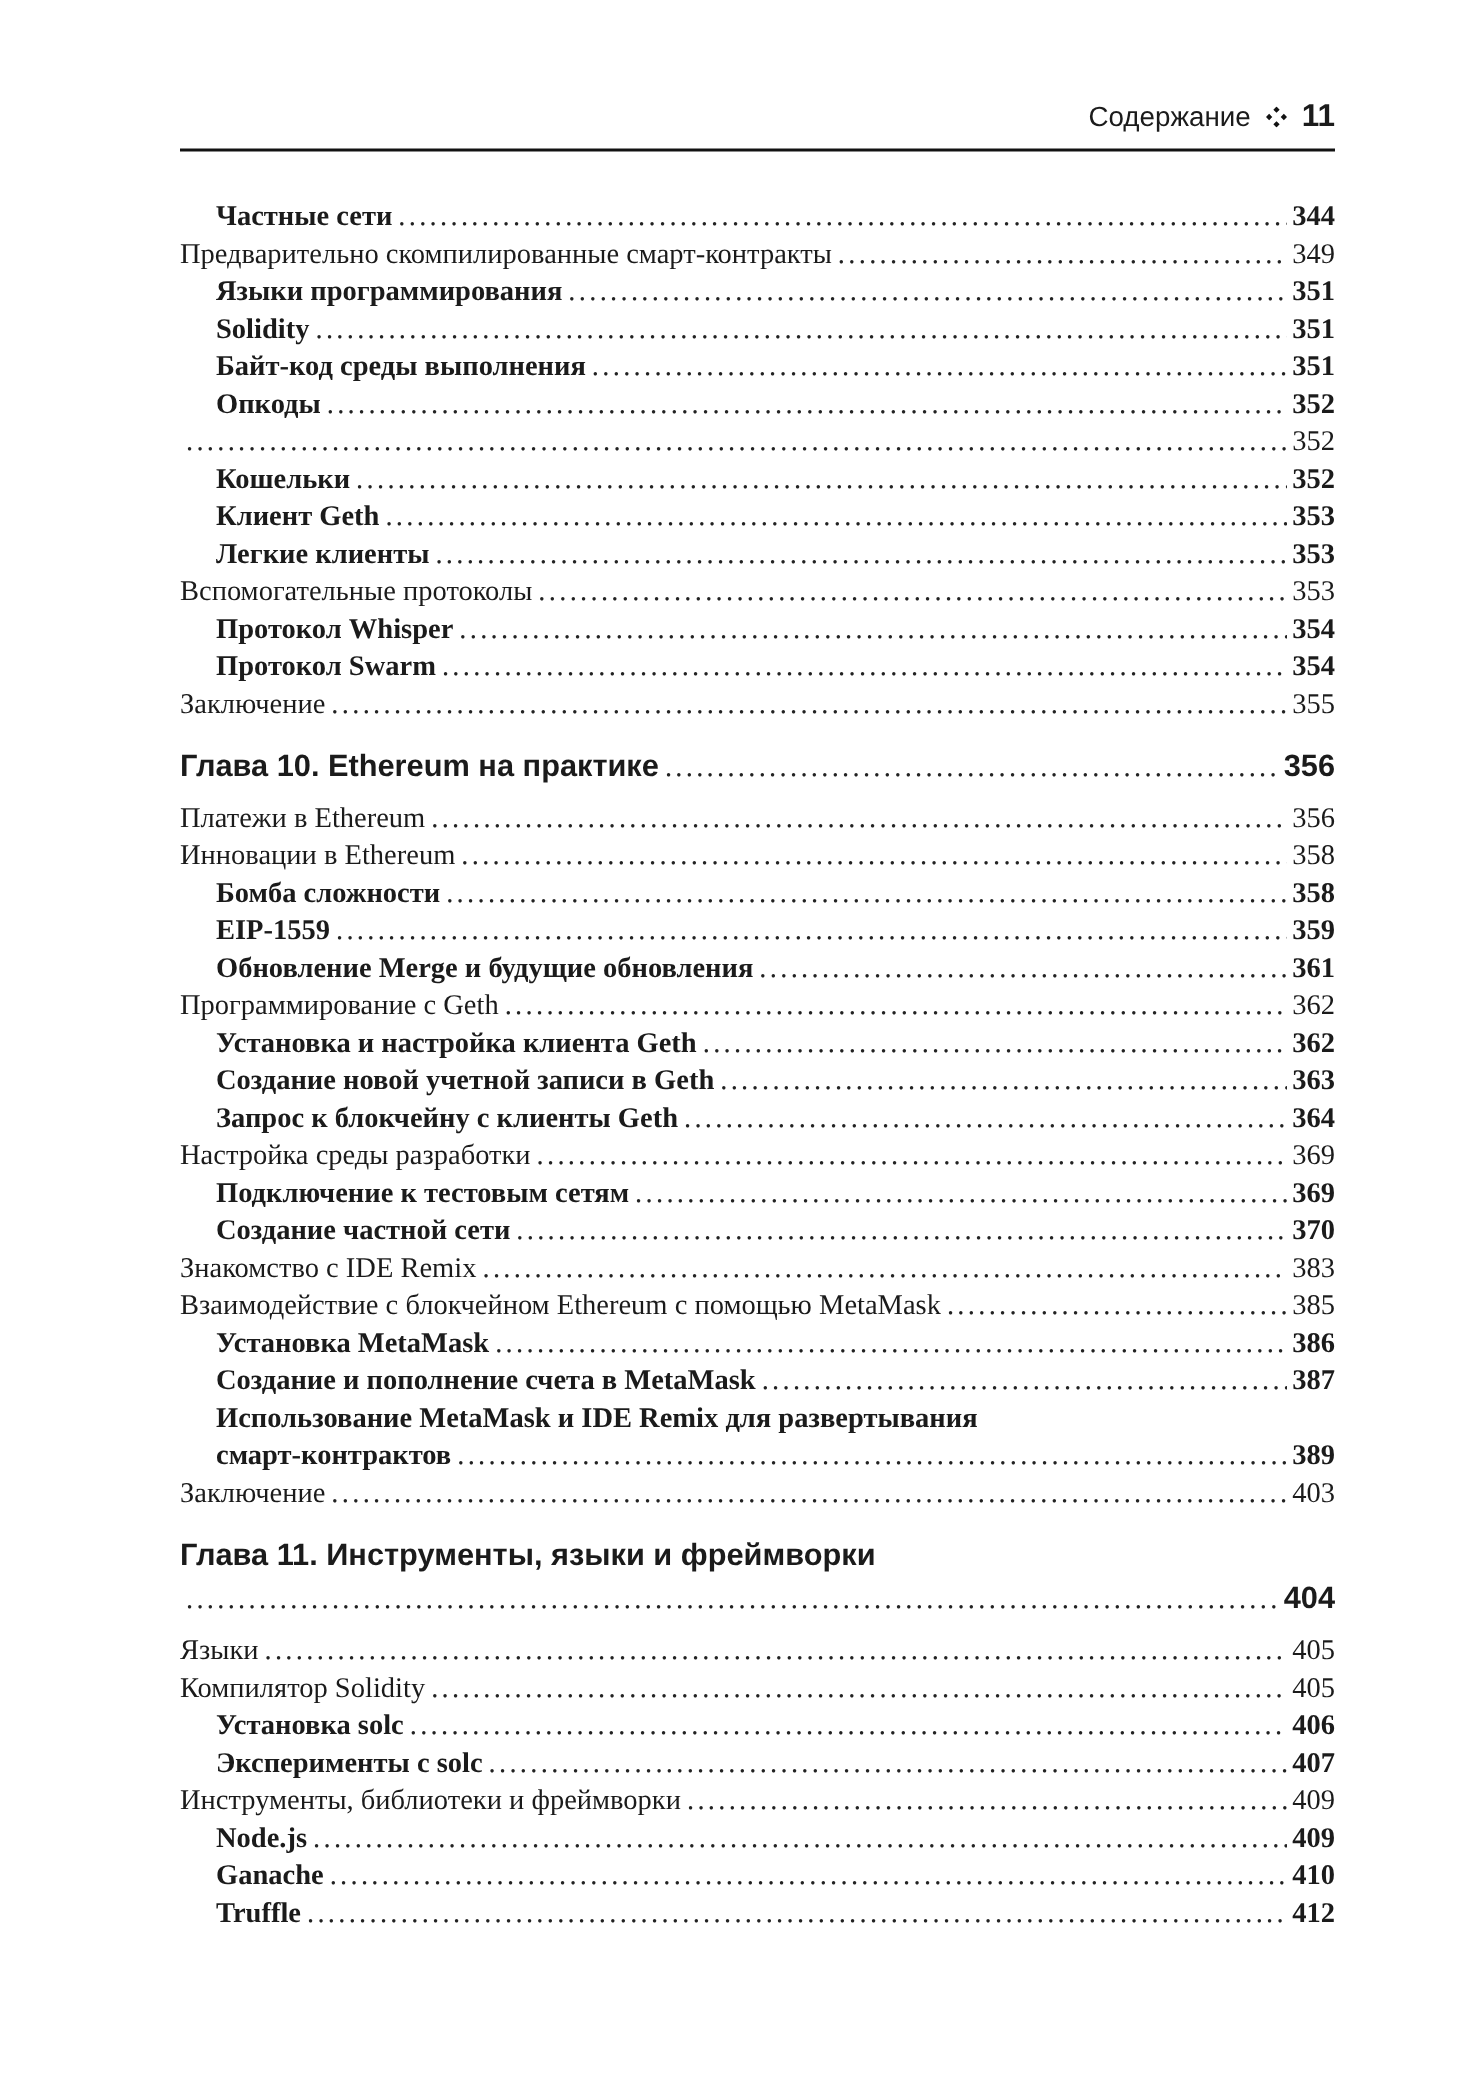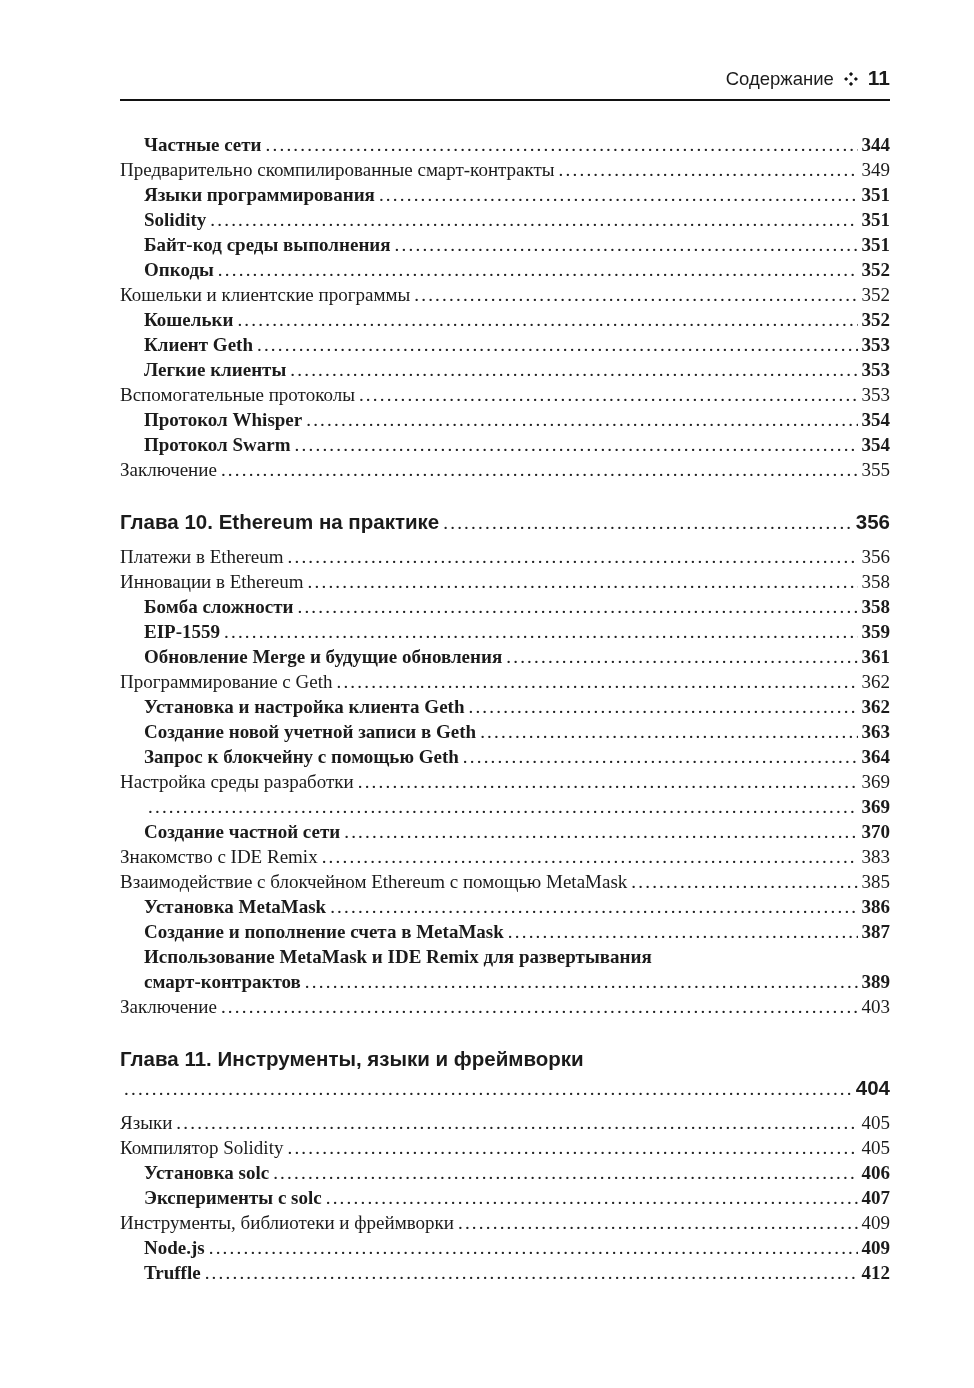--- a/index.html
+++ b/index.html
@@ -62,21 +62,21 @@
   .row.chapter {
     font-family: "Liberation Sans", "DejaVu Sans", sans-serif;
     font-weight: 700;
     font-size: 20.5px;
     line-height: 29px;
   }
   .row.chapter .leader {
     font-family: "Liberation Serif", "DejaVu Serif", serif;
     font-weight: 400;
   }
-  .space-before { margin-top: 25px; }
+  .space-before { margin-top: 14px; }
   .space-after { margin-bottom: 7px; }
 </style>
 </head>
 <body>
 
 <div class="page">
 
   <header class="page-header">
     <span class="header-title">Содержание</span>
     <span class="ornament">
@@ -117,21 +117,20 @@
         <span class="label">Байт-код среды выполнения</span>
         <span class="leader"></span>
         <span class="page-num">351</span>
       </div>
       <div class="row indent-1">
         <span class="label">Опкоды</span>
         <span class="leader"></span>
         <span class="page-num">352</span>
       </div>
       <div class="row">
-        <span class="label">Кошельки и клиентские программы</span>
         <span class="leader"></span>
         <span class="page-num">352</span>
       </div>
       <div class="row indent-1">
         <span class="label">Кошельки</span>
         <span class="leader"></span>
         <span class="page-num">352</span>
       </div>
       <div class="row indent-1">
         <span class="label">Клиент Geth</span>
@@ -202,30 +201,31 @@
         <span class="label">Установка и настройка клиента Geth</span>
         <span class="leader"></span>
         <span class="page-num">362</span>
       </div>
       <div class="row indent-1">
         <span class="label">Создание новой учетной записи в Geth</span>
         <span class="leader"></span>
         <span class="page-num">363</span>
       </div>
       <div class="row indent-1">
-        <span class="label">Запрос к блокчейну с помощью Geth</span>
+        <span class="label">Запрос к блокчейну с клиенты Geth</span>
         <span class="leader"></span>
         <span class="page-num">364</span>
       </div>
       <div class="row">
         <span class="label">Настройка среды разработки</span>
         <span class="leader"></span>
         <span class="page-num">369</span>
       </div>
       <div class="row indent-1">
+        <span class="label">Подключение к тестовым сетям</span>
         <span class="leader"></span>
         <span class="page-num">369</span>
       </div>
       <div class="row indent-1">
         <span class="label">Создание частной сети</span>
         <span class="leader"></span>
         <span class="page-num">370</span>
       </div>
       <div class="row">
         <span class="label">Знакомство с IDE Remix</span>
@@ -291,19 +291,24 @@
         <span class="label">Инструменты, библиотеки и фреймворки</span>
         <span class="leader"></span>
         <span class="page-num">409</span>
       </div>
       <div class="row indent-1">
         <span class="label">Node.js</span>
         <span class="leader"></span>
         <span class="page-num">409</span>
       </div>
       <div class="row indent-1">
+        <span class="label">Ganache</span>
+        <span class="leader"></span>
+        <span class="page-num">410</span>
+      </div>
+      <div class="row indent-1">
         <span class="label">Truffle</span>
         <span class="leader"></span>
         <span class="page-num">412</span>
       </div>
     </main>
 
 </div>
 
 </body></html>

